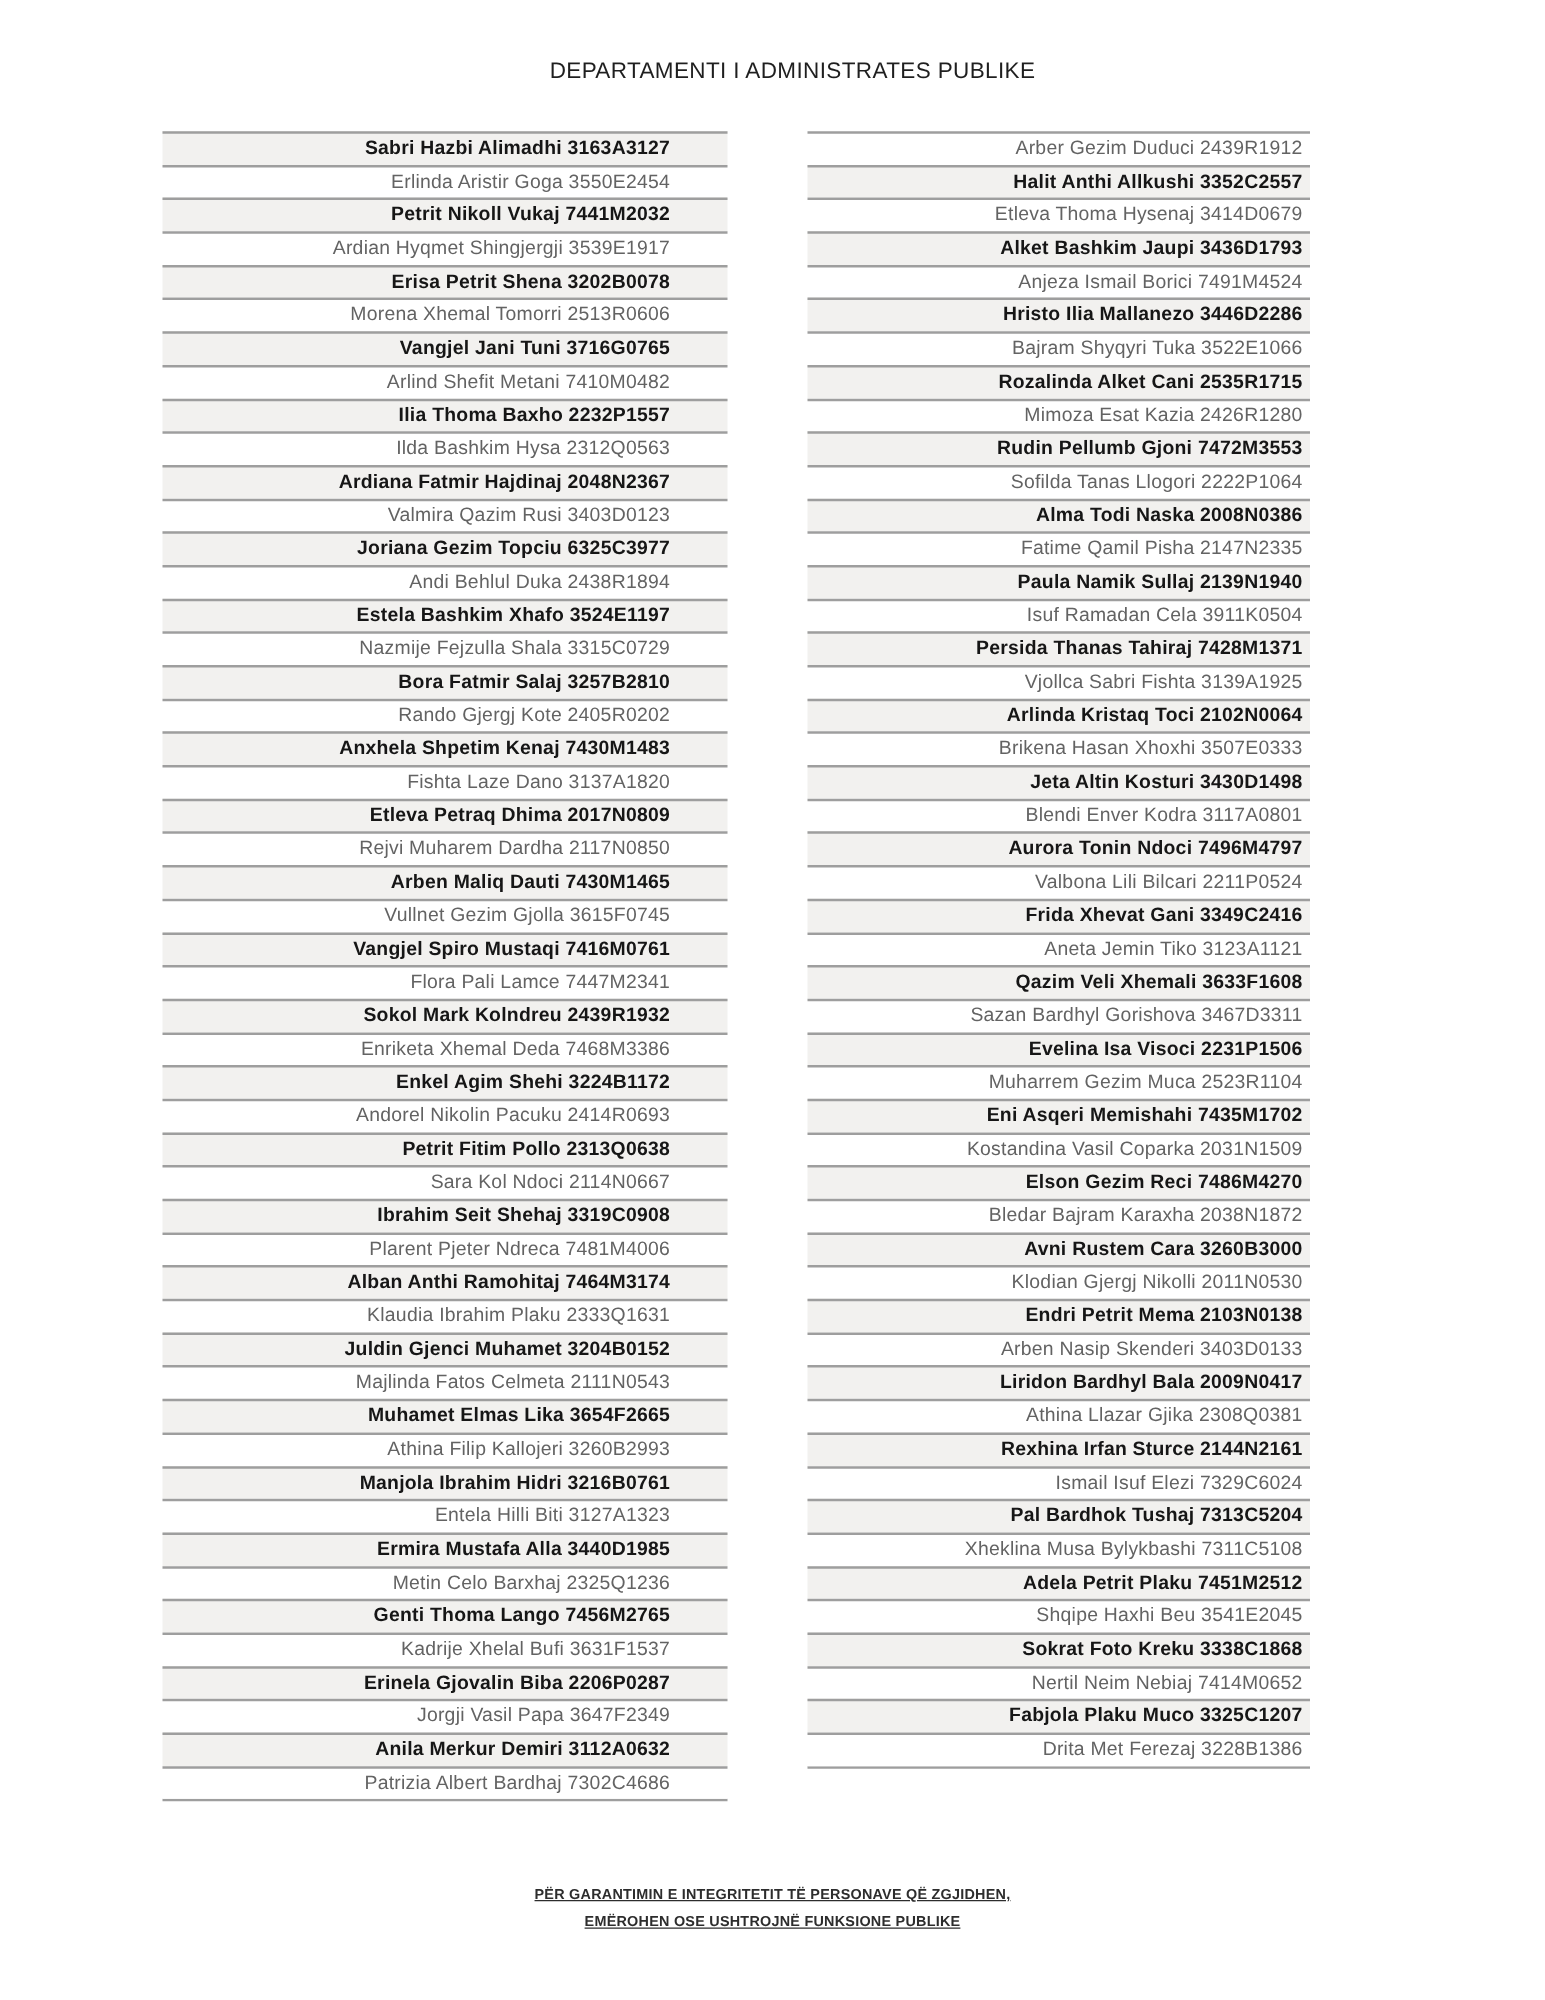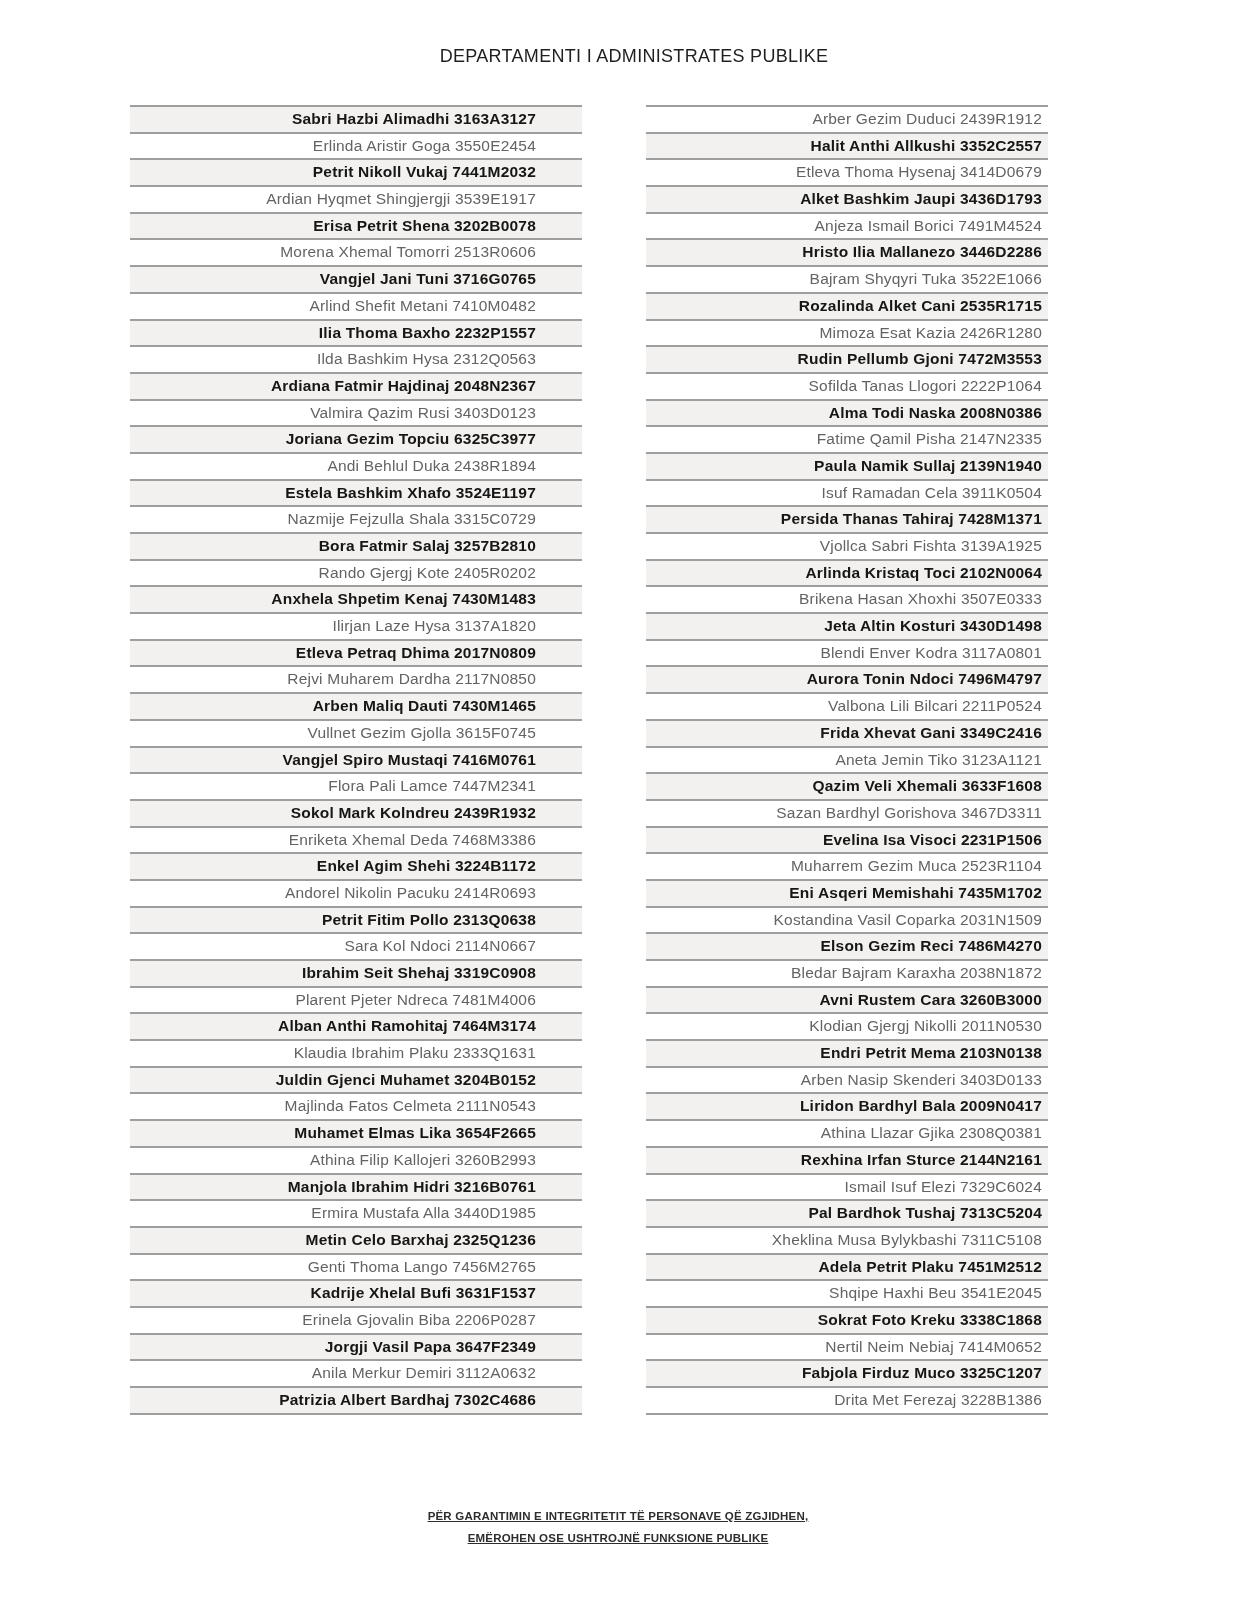--- a/index.html
+++ b/index.html
@@ -88,21 +88,21 @@
       <div class="row">Ilda Bashkim Hysa 2312Q0563</div>
       <div class="row">Ardiana Fatmir Hajdinaj 2048N2367</div>
       <div class="row">Valmira Qazim Rusi 3403D0123</div>
       <div class="row">Joriana Gezim Topciu 6325C3977</div>
       <div class="row">Andi Behlul Duka 2438R1894</div>
       <div class="row">Estela Bashkim Xhafo 3524E1197</div>
       <div class="row">Nazmije Fejzulla Shala 3315C0729</div>
       <div class="row">Bora Fatmir Salaj 3257B2810</div>
       <div class="row">Rando Gjergj Kote 2405R0202</div>
       <div class="row">Anxhela Shpetim Kenaj 7430M1483</div>
-      <div class="row">Ilirjan Laze Hysa 3137A1820</div>
+      <div class="row">Fishta Laze Dano 3137A1820</div>
       <div class="row">Etleva Petraq Dhima 2017N0809</div>
       <div class="row">Rejvi Muharem Dardha 2117N0850</div>
       <div class="row">Arben Maliq Dauti 7430M1465</div>
       <div class="row">Vullnet Gezim Gjolla 3615F0745</div>
       <div class="row">Vangjel Spiro Mustaqi 7416M0761</div>
       <div class="row">Flora Pali Lamce 7447M2341</div>
       <div class="row">Sokol Mark Kolndreu 2439R1932</div>
       <div class="row">Enriketa Xhemal Deda 7468M3386</div>
       <div class="row">Enkel Agim Shehi 3224B1172</div>
       <div class="row">Andorel Nikolin Pacuku 2414R0693</div>
@@ -110,20 +110,21 @@
       <div class="row">Sara Kol Ndoci 2114N0667</div>
       <div class="row">Ibrahim Seit Shehaj 3319C0908</div>
       <div class="row">Plarent Pjeter Ndreca 7481M4006</div>
       <div class="row">Alban Anthi Ramohitaj 7464M3174</div>
       <div class="row">Klaudia Ibrahim Plaku 2333Q1631</div>
       <div class="row">Juldin Gjenci Muhamet 3204B0152</div>
       <div class="row">Majlinda Fatos Celmeta 2111N0543</div>
       <div class="row">Muhamet Elmas Lika 3654F2665</div>
       <div class="row">Athina Filip Kallojeri 3260B2993</div>
       <div class="row">Manjola Ibrahim Hidri 3216B0761</div>
+      <div class="row">Entela Hilli Biti 3127A1323</div>
       <div class="row">Ermira Mustafa Alla 3440D1985</div>
       <div class="row">Metin Celo Barxhaj 2325Q1236</div>
       <div class="row">Genti Thoma Lango 7456M2765</div>
       <div class="row">Kadrije Xhelal Bufi 3631F1537</div>
       <div class="row">Erinela Gjovalin Biba 2206P0287</div>
       <div class="row">Jorgji Vasil Papa 3647F2349</div>
       <div class="row">Anila Merkur Demiri 3112A0632</div>
       <div class="row">Patrizia Albert Bardhaj 7302C4686</div>
     </div>
 
@@ -168,21 +169,21 @@
       <div class="row">Liridon Bardhyl Bala 2009N0417</div>
       <div class="row">Athina Llazar Gjika 2308Q0381</div>
       <div class="row">Rexhina Irfan Sturce 2144N2161</div>
       <div class="row">Ismail Isuf Elezi 7329C6024</div>
       <div class="row">Pal Bardhok Tushaj 7313C5204</div>
       <div class="row">Xheklina Musa Bylykbashi 7311C5108</div>
       <div class="row">Adela Petrit Plaku 7451M2512</div>
       <div class="row">Shqipe Haxhi Beu 3541E2045</div>
       <div class="row">Sokrat Foto Kreku 3338C1868</div>
       <div class="row">Nertil Neim Nebiaj 7414M0652</div>
-      <div class="row">Fabjola Firduz Muco 3325C1207</div>
+      <div class="row">Fabjola Plaku Muco 3325C1207</div>
       <div class="row">Drita Met Ferezaj 3228B1386</div>
     </div>
 
   <div class="footer">
     <div>PËR GARANTIMIN E INTEGRITETIT TË PERSONAVE QË ZGJIDHEN,</div>
     <div>EMËROHEN OSE USHTROJNË FUNKSIONE PUBLIKE</div>
   </div>
 
 </div>
 

